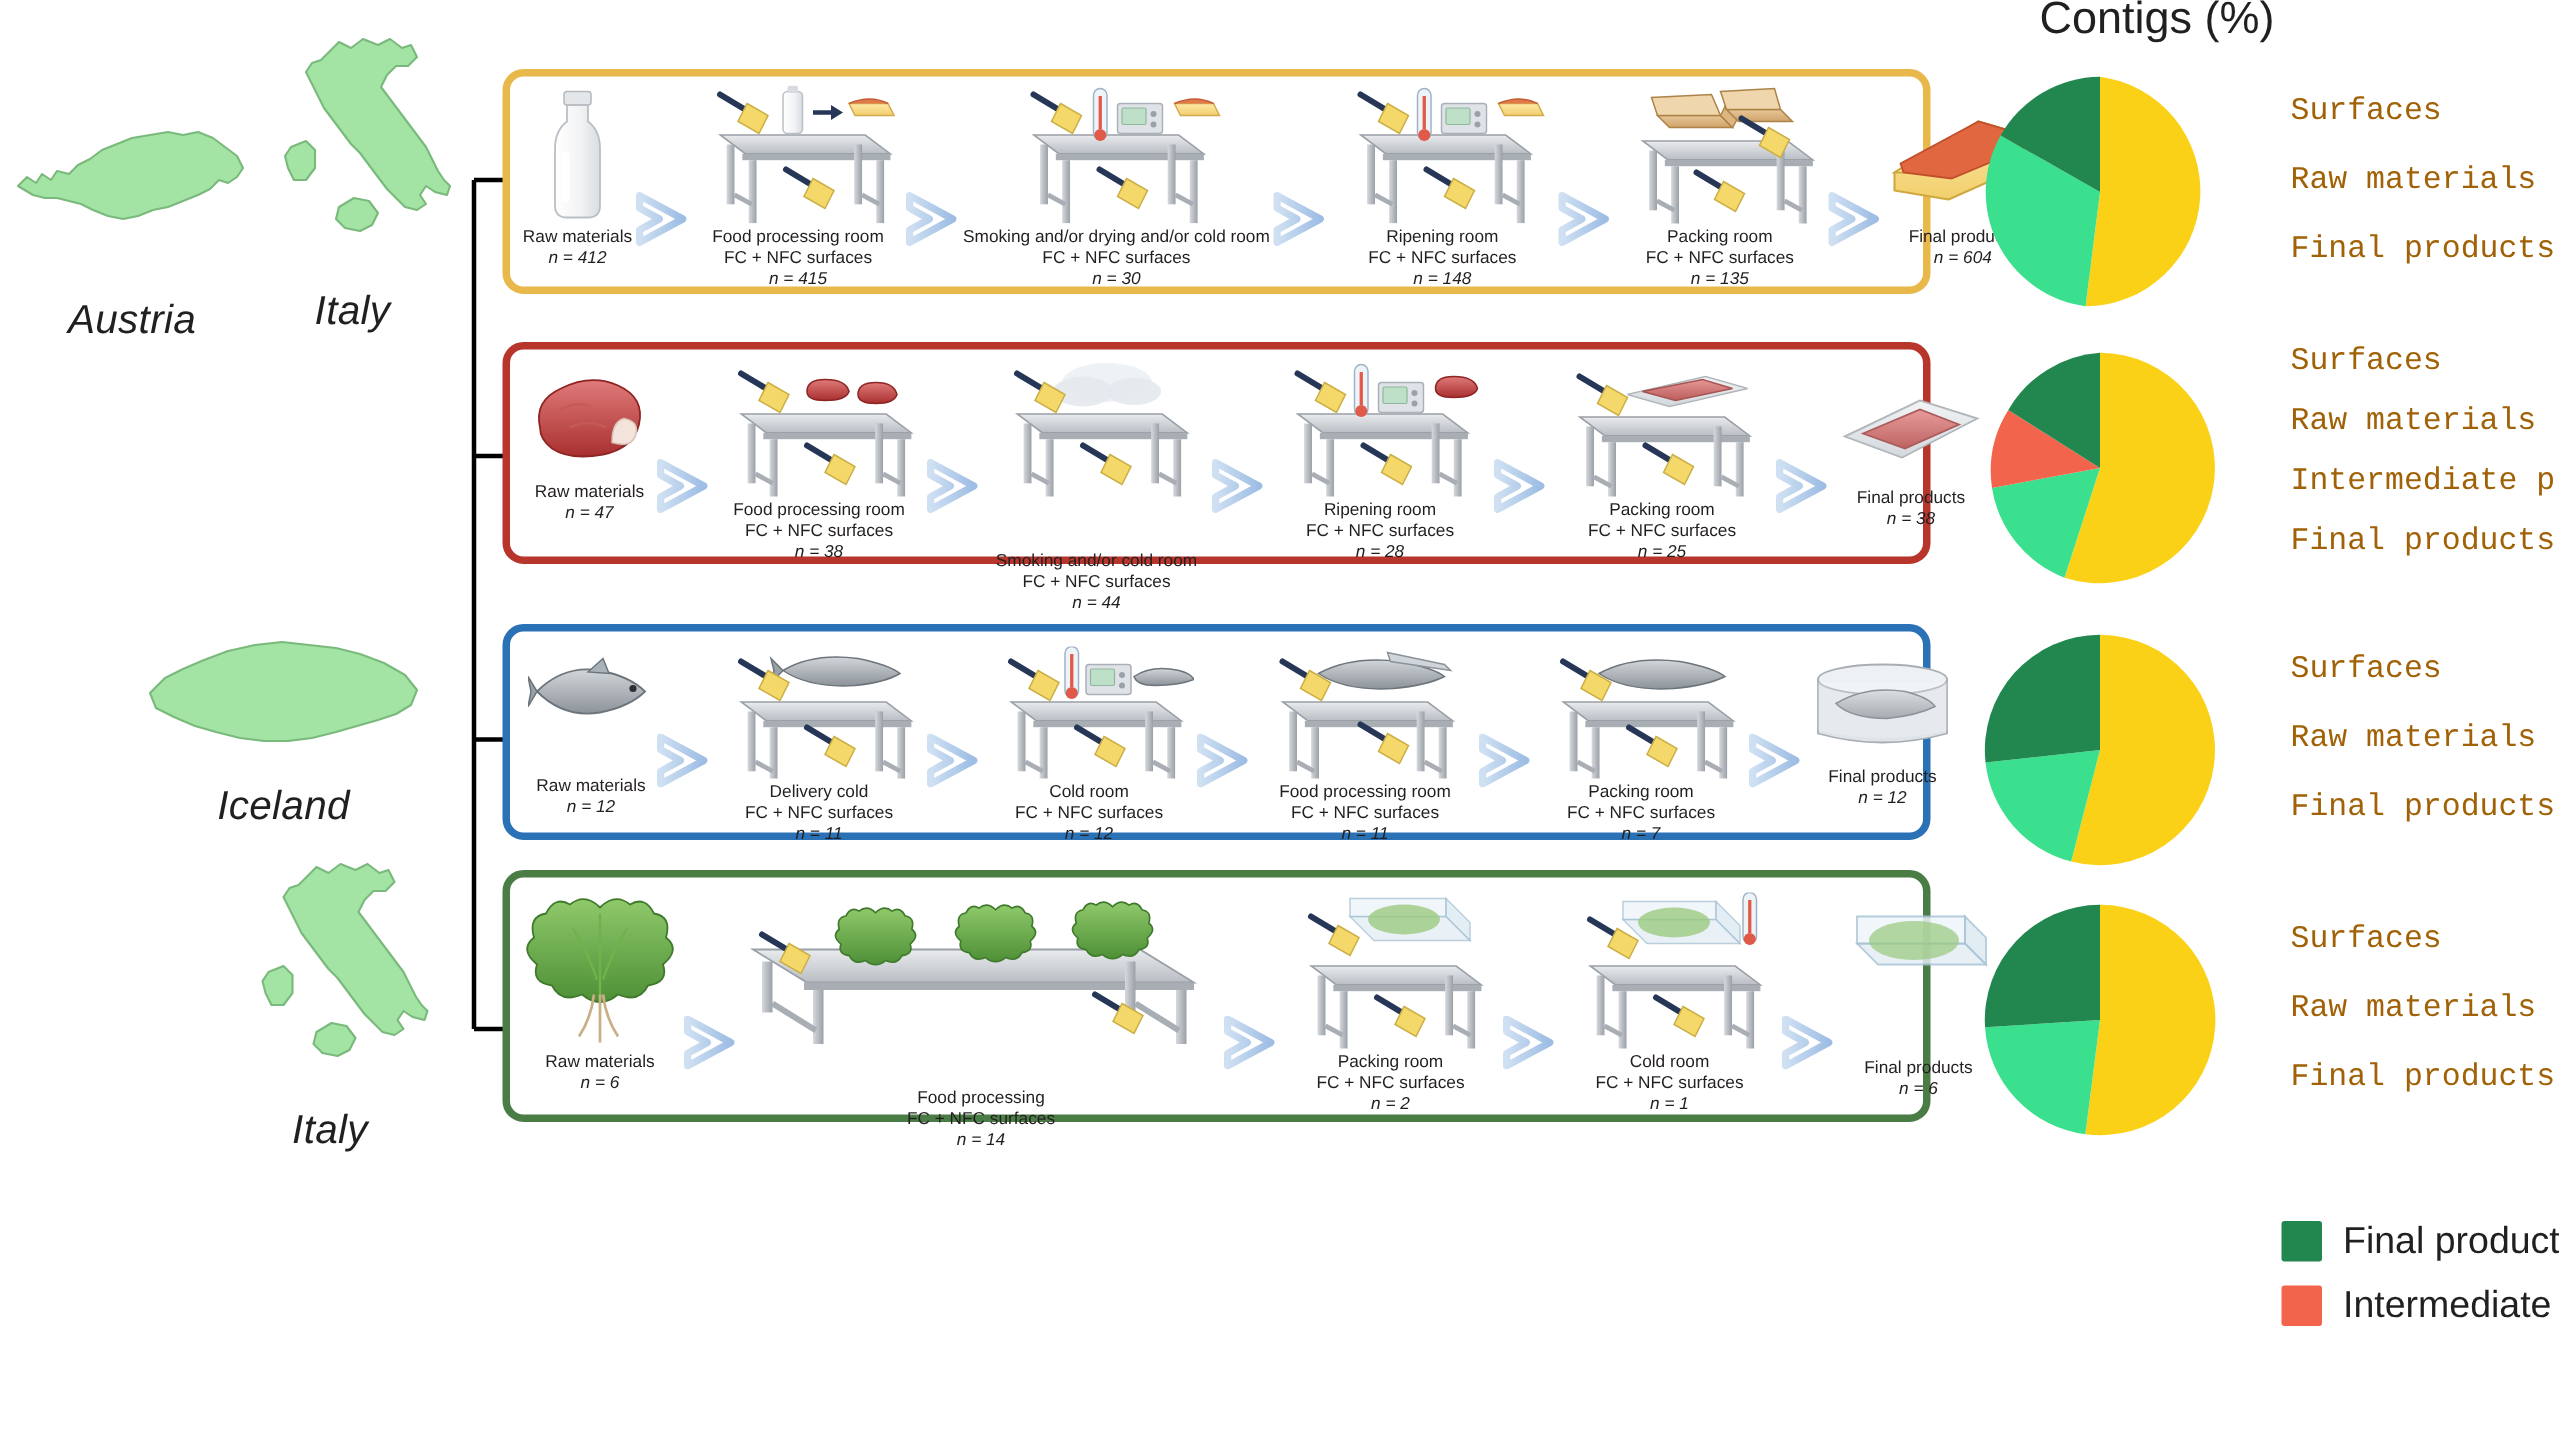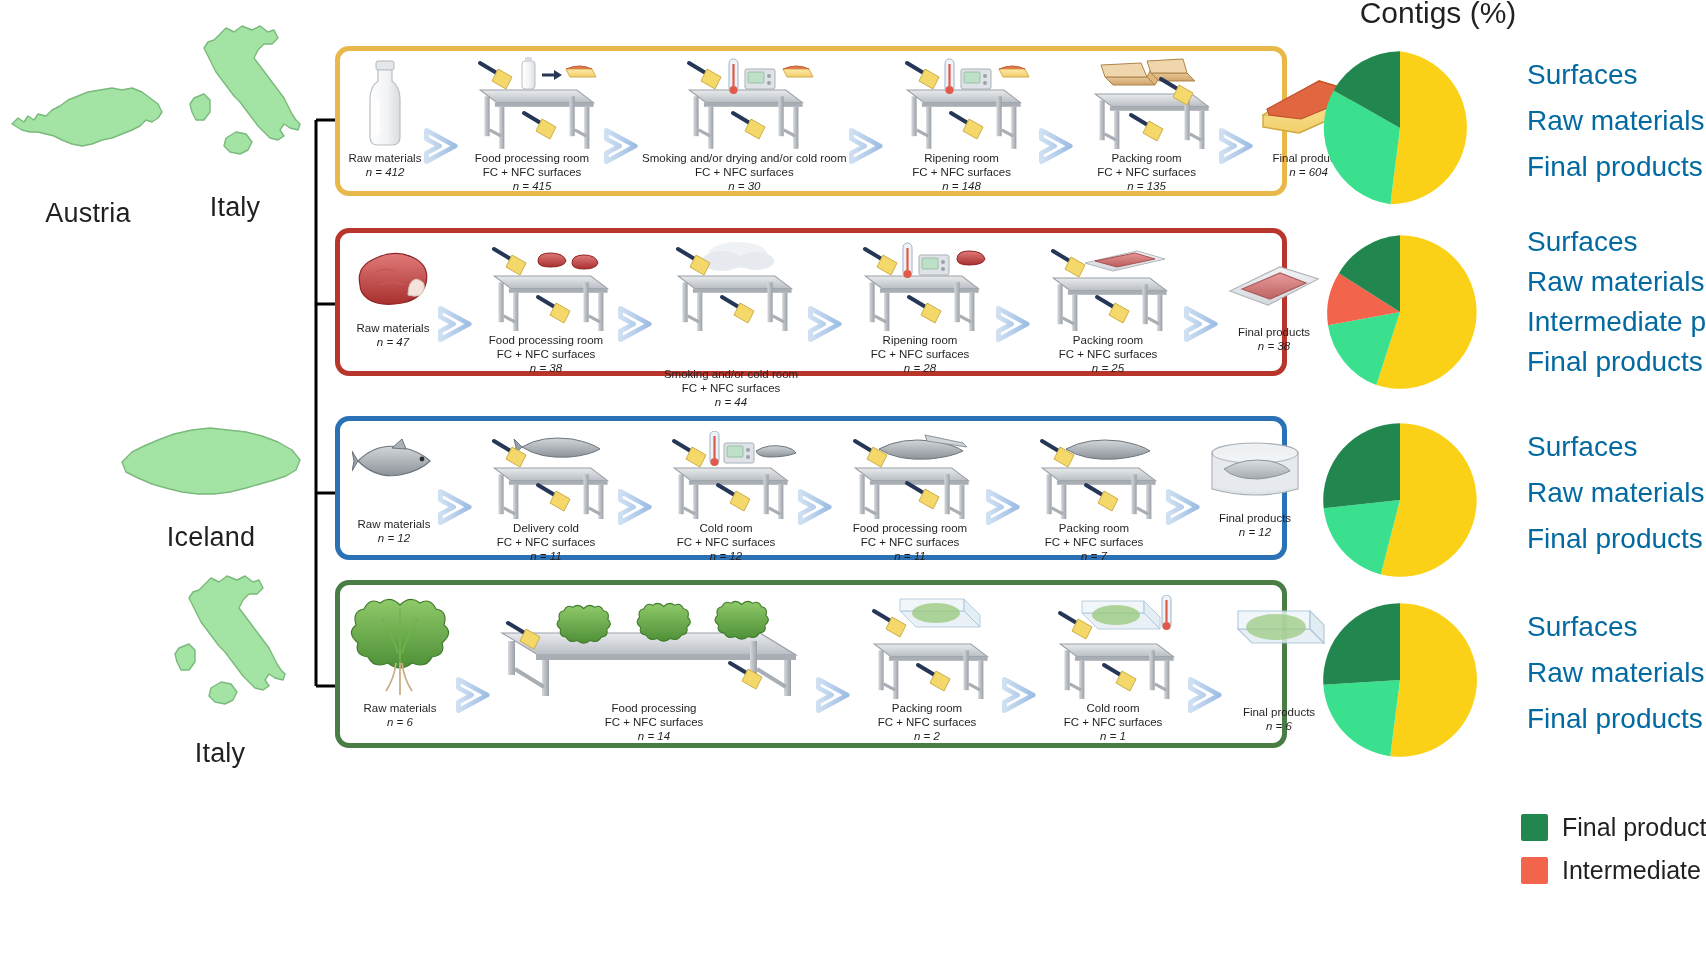--- a/index.html
+++ b/index.html
@@ -22,20 +22,21 @@
   .maps-col { position: absolute; left: 0; top: 0; width: 312px; height: 800px; }
   .country-block { position: absolute; text-align: center; }
   .country-map { display: block; }
   .country-label {
     font-size: 27px;
     letter-spacing: .2px;
     color: #221f1f;
     text-align: center;
     line-height: 1;
     white-space: nowrap;
+    font-style: italic;
   }
 
   
   .bracket { position: absolute; left: 302px; top: 118px; }
 
   
   .panel {
     position: absolute;
     border-radius: 14px;
     border: 5px solid #000;
@@ -71,26 +72,27 @@
     left: 1318px; top: -4px;
     width: 240px;
     text-align: center;
     font-size: 30px;
     color: #221f1f;
     white-space: nowrap;
   }
   .pie-group { position: absolute; }
   .pie-labels {
     position: absolute;
-    font-size: 28px;
+    font-size: 21px;
     line-height: 1;
-    color: #0369a1;
+    color: #a16207;
     white-space: nowrap;
     text-align: right;
     right: 0;
+    font-family: Liberation Mono, monospace;
   }
 
   
   .legend { position: absolute; left: 1521px; top: 812px; }
   .legend-row {
     display: flex;
     align-items: center;
     gap: 14px;
     margin-bottom: 13px;
     height: 30px;
@@ -133,21 +135,21 @@
                  L124 104 L120 110 L124 116 L118 120 L110 118 L104 112 L98 106
                  L92 98 L86 90 L80 82 L74 76 L68 68 L62 60 L56 52 L52 44 L48 36
                  L44 28 L48 22 L54 20 Z" fill="#a3e4a4" stroke="#7ab97c" stroke-width="1.4" stroke-linejoin="round"></path>
         <path d="M66 118 L76 112 L86 114 L92 122 L88 130 L80 134 L70 132 L64 126 Z" fill="#a3e4a4" stroke="#7ab97c" stroke-width="1.4" stroke-linejoin="round"></path>
         <path d="M34 78 L44 74 L50 80 L50 92 L44 100 L36 100 L32 92 L30 84 Z" fill="#a3e4a4" stroke="#7ab97c" stroke-width="1.4" stroke-linejoin="round"></path>
       </svg>
       <div class="country-label" style="margin-top:14px;">Italy</div>
     </div>
 
 
-    <div class="country-block" style="left:106px; top:418px; width:220px;">
+    <div class="country-block" style="left:84px; top:418px; width:220px;">
       <svg class="country-map" width="210" height="90" viewBox="0 0 210 90">
         <path d="M16 44 L26 34 L38 28 L52 22 L68 16 L86 12 L104 10 L122 12
                  L140 14 L156 18 L172 24 L186 32 L194 42 L190 52 L180 58 L168 62
                  L154 66 L140 70 L124 74 L108 76 L92 76 L76 74 L60 70 L46 66
                  L32 60 L20 54 Z" fill="#a3e4a4" stroke="#7ab97c" stroke-width="1.4" stroke-linejoin="round"></path>
       </svg>
       <div class="country-label" style="margin-top:16px; width:210px;">Iceland</div>
     </div>
 
     <div class="country-block" style="left:140px; top:570px; width:180px;">
@@ -699,21 +701,21 @@
         <div class="step-text">
           <div>Raw materials</div>
           <div class="step-n">n = 6</div>
         </div>
       </div>
 
       <svg class="chev" width="40" height="36" viewBox="0 0 30 30" style="margin-top:52px;">
           <use href="#gChev"></use>
         </svg>
 
-      <div class="step" style="width:330px;">
+      <div class="step" style="width:330px;gap:24px;">
         <svg class="step-art" width="320" height="104" viewBox="0 0 320 104">
           <path d="M8 38 L266 38 L302 60 L44 60 Z" fill="url(#steelTop)" stroke="#9aa0a7" stroke-width="1.2"></path>
           <rect x="42" y="60" width="260" height="5" fill="#a8aeb4"></rect>
           <rect x="48" y="65" width="7" height="36" fill="url(#steelLeg)"></rect>
           <rect x="290" y="65" width="7" height="36" fill="url(#steelLeg)"></rect>
           <rect x="14" y="46" width="7" height="34" fill="url(#steelLeg)"></rect>
           <rect x="256" y="46" width="7" height="34" fill="url(#steelLeg)"></rect>
           <path d="M21 74 L50 92 M263 74 L292 92" stroke="#a8aeb4" stroke-width="4"></path>
           <g transform="translate(60,8) scale(.55)">
             <path d="M54 10 Q44 0 34 8 Q24 2 18 14 Q6 16 10 30 Q0 38 12 48 Q8 60 22 62

